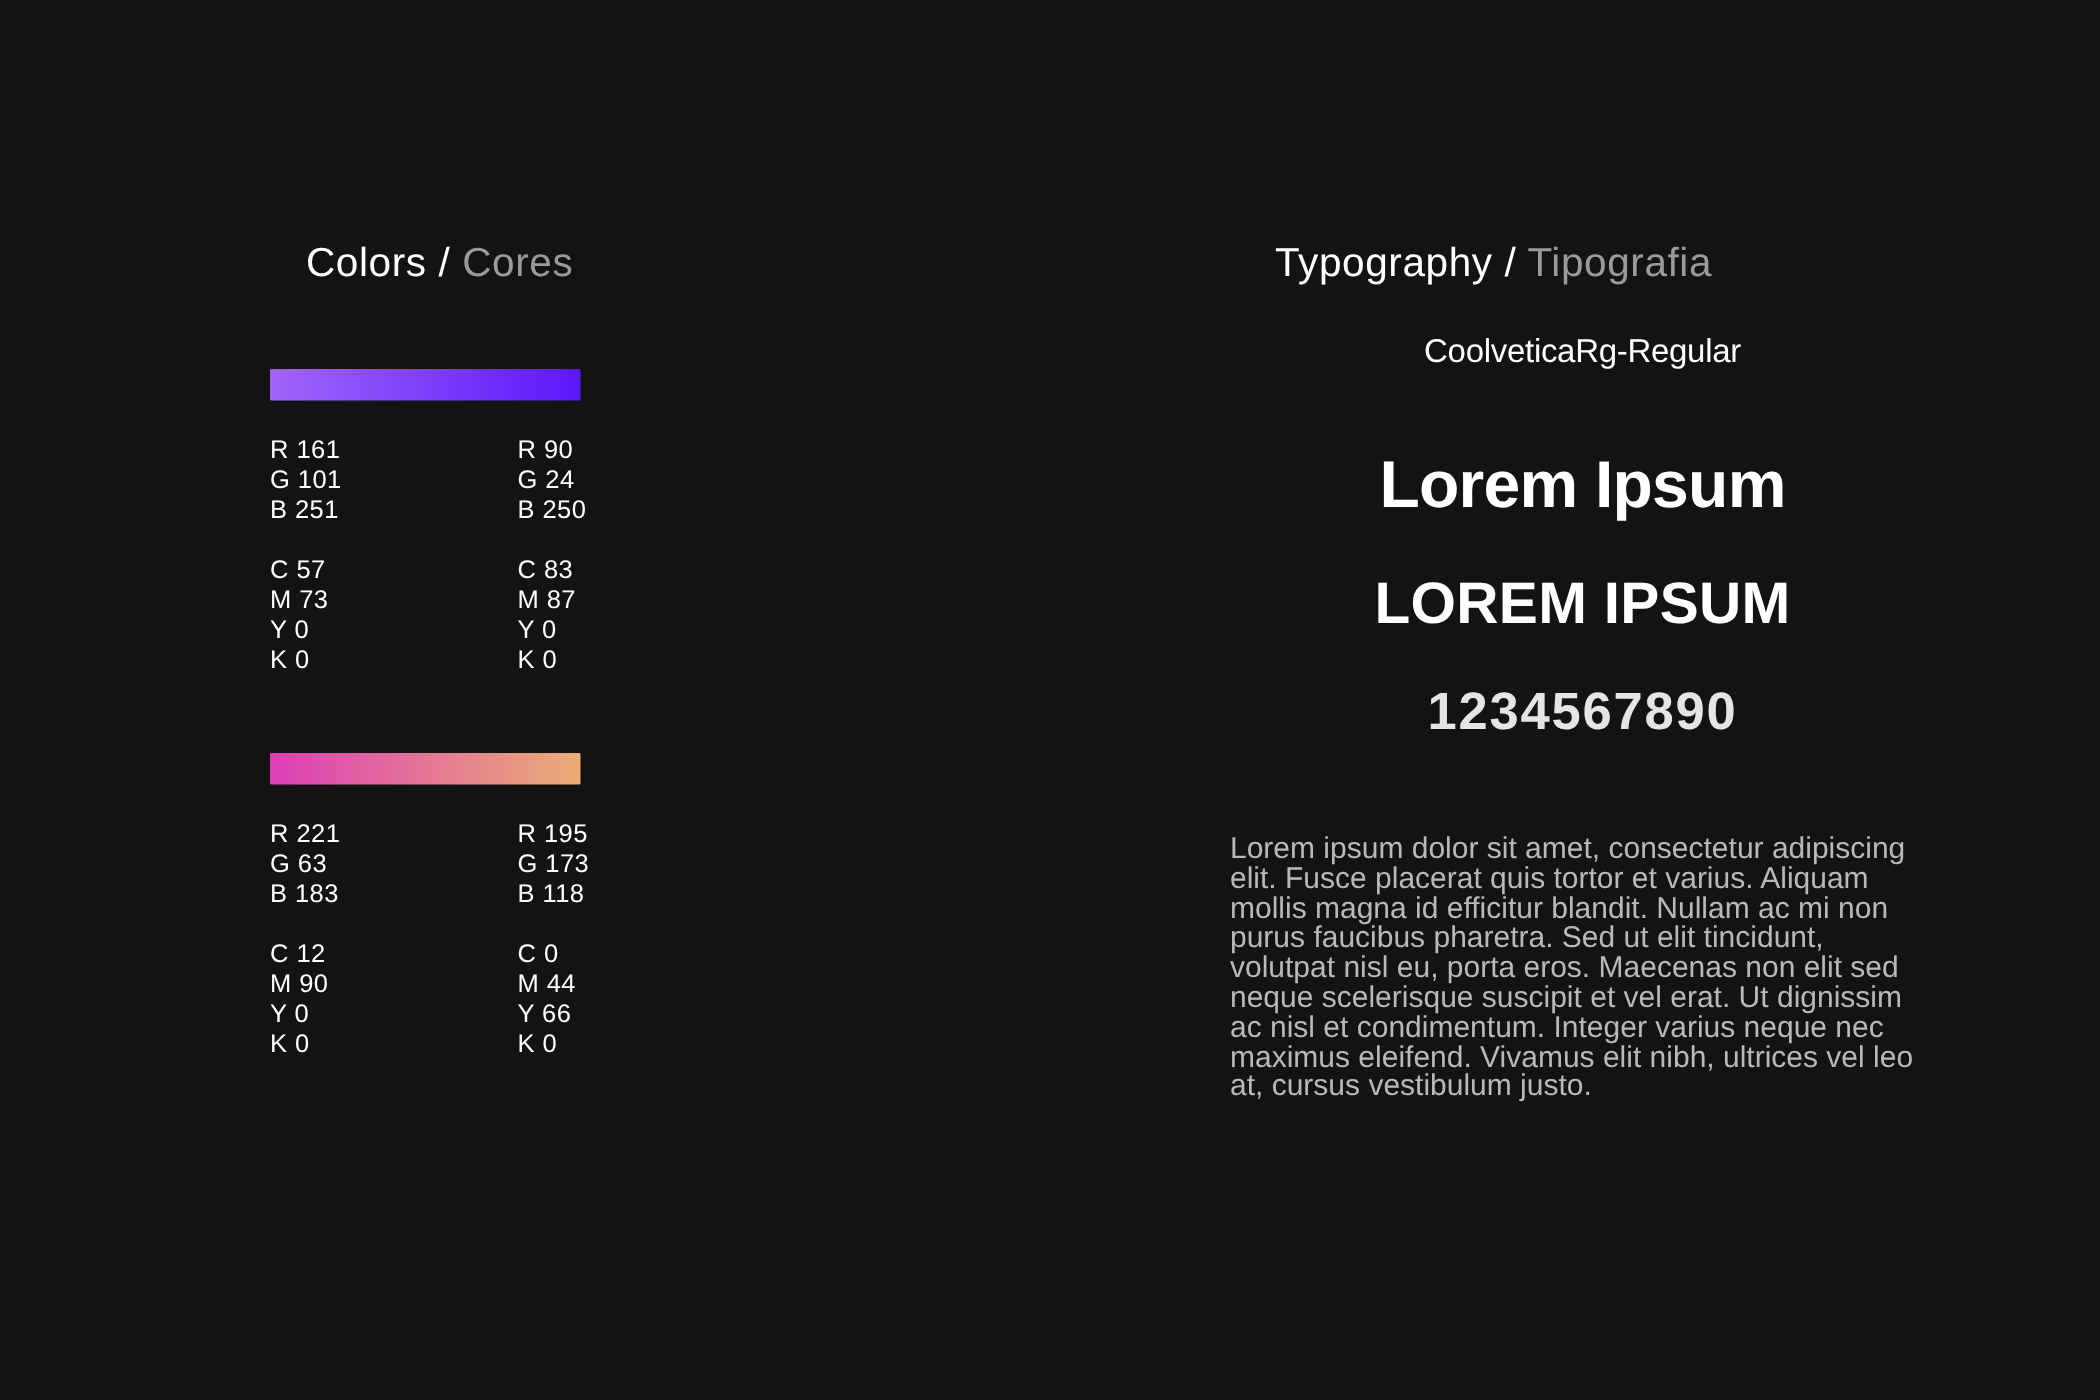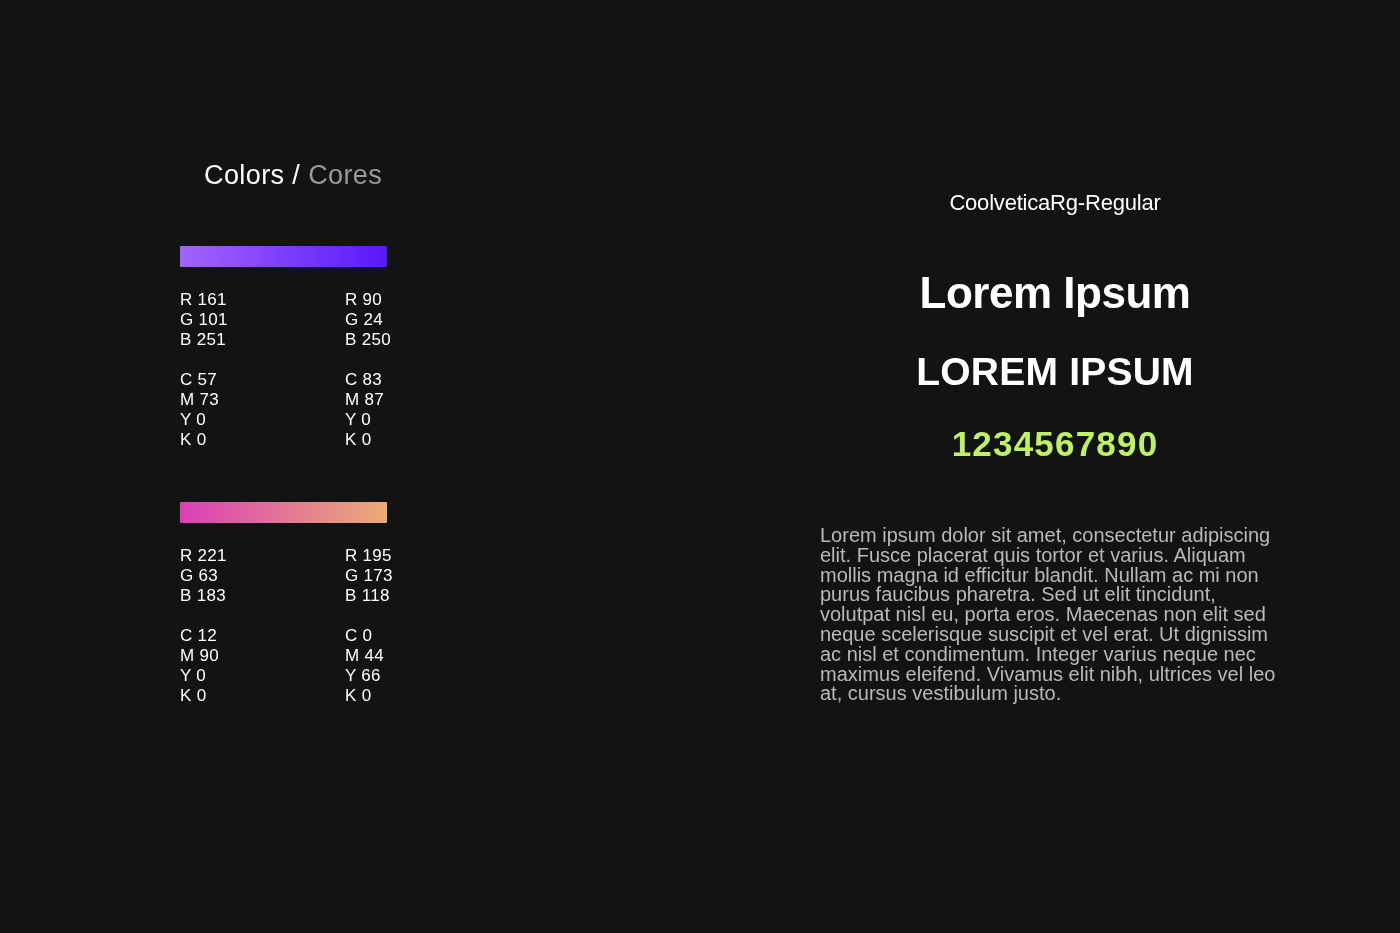--- a/index.html
+++ b/index.html
@@ -117,21 +117,21 @@
     letter-spacing: 0.2px;
     color: #ffffff;
   }
   .sample-numbers {
     margin-top: 30px;
     text-align: center;
     width: 470px;
     font-size: 35px;
     font-weight: bold;
     letter-spacing: 1.2px;
-    color: #bef264;
+    color: #e5e5e5;
   }
 
   .paragraph {
     margin-top: 62px;
     width: 470px;
     font-size: 20px;
     line-height: 19.8px;
     color: #b9b9b9;
     text-align: left;
   }
@@ -207,20 +207,25 @@
             <div class="value-row">M 44</div>
             <div class="value-row">Y 66</div>
             <div class="value-row">K 0</div>
           </div>
         </div>
       </div>
     </div>
   </div>
 
   <div class="typography-section">
+    <div class="section-heading" style="margin-left:30px;">
+      <span class="primary">Typography</span>
+      <span class="sep">/</span>
+      <span class="secondary">Tipografia</span>
+    </div>
 
     <div class="font-name">CoolveticaRg-Regular</div>
     <div class="sample-mixed">Lorem Ipsum</div>
     <div class="sample-upper">LOREM IPSUM</div>
     <div class="sample-numbers">1234567890</div>
     <div class="paragraph">Lorem ipsum dolor sit amet, consectetur adipiscing elit. Fusce placerat quis tortor et varius. Aliquam mollis magna id efficitur blandit. Nullam ac mi non purus faucibus pharetra. Sed ut elit tincidunt, volutpat nisl eu, porta eros. Maecenas non elit sed neque scelerisque suscipit et vel erat. Ut dignissim ac nisl et condimentum. Integer varius neque nec maximus eleifend. Vivamus elit nibh, ultrices vel leo at, cursus vestibulum justo.</div>
   </div>
 
 </div>
 

